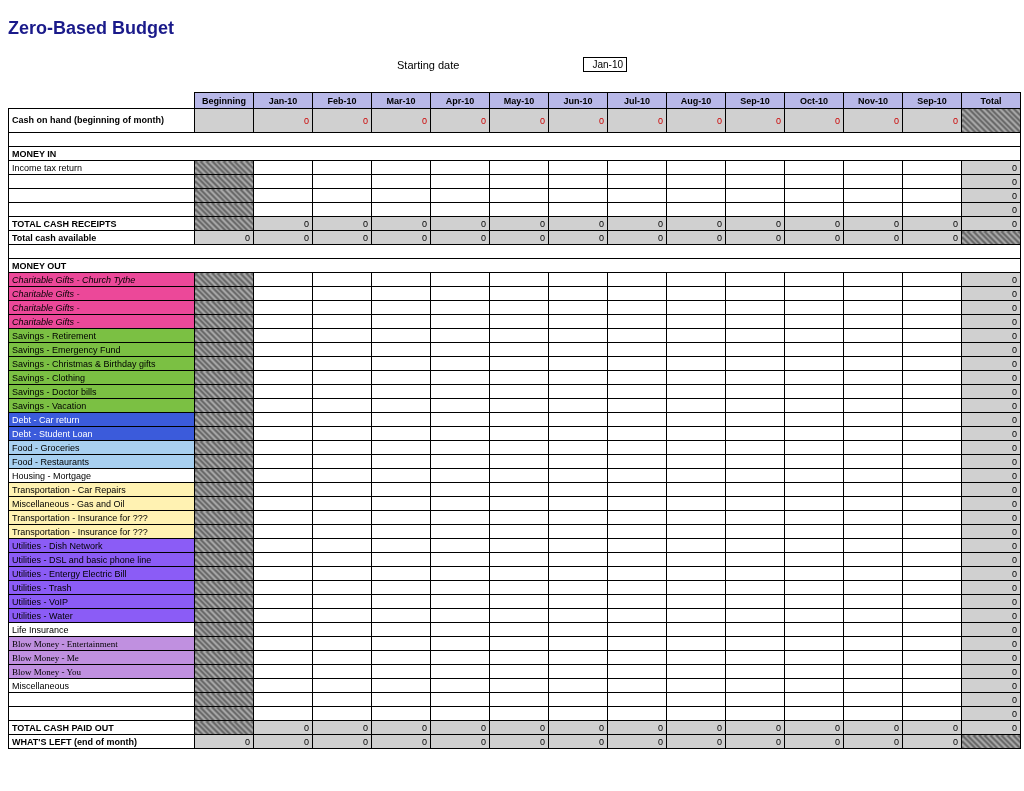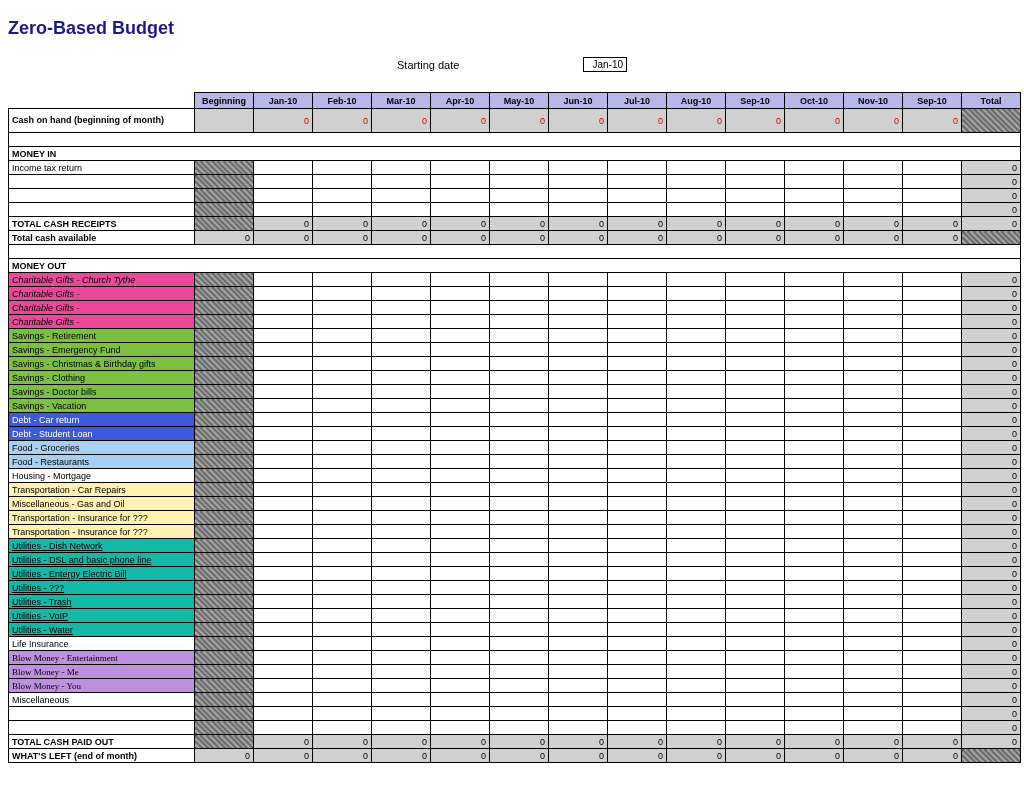--- a/index.html
+++ b/index.html
@@ -61,21 +61,21 @@
     background-image: repeating-linear-gradient(45deg, #666 0 2px, #aaa 2px 4px);
   }
   .section { font-weight: bold; text-align: left; }
   .spacer td { border-left: 1px solid #000; border-right: 1px solid #000; border-top: none; border-bottom: none; background:#fff; height:14px;}
   
   .c-yellow { background: #ec4899; font-style: italic; }
   .c-green  { background: #7bc043; }
   .c-blue   { background: #3b5bdb; color:#fff;}
   .c-lblue  { background: #a8d0f0; }
   .c-cream  { background: #fff2b2; }
-  .c-pink   { background: #14b8a6; text-decoration: underline; }
+  .c-pink   { background: #8b5cf6; }
   .c-purple { background: #c090e0; font-family: Liberation Serif, serif; }
 </style>
 </head>
 <body>
 
 <div class="title">Zero-Based Budget</div>
 
 <div class="start-row">
   <div class="start-label">Starting date</div>
   <div class="start-input">Jan-10</div>
@@ -618,37 +618,20 @@
         <td></td>
         <td></td>
         <td></td>
         <td></td>
         <td></td>
         <td></td>
         <td></td>
         <td class="num gray">0</td>
       </tr>
       <tr>
-        <td class="label-cell c-pink">Utilities - ???</td>
-        <td class="hatch"></td>
-        <td></td>
-        <td></td>
-        <td></td>
-        <td></td>
-        <td></td>
-        <td></td>
-        <td></td>
-        <td></td>
-        <td></td>
-        <td></td>
-        <td></td>
-        <td></td>
-        <td class="num gray">0</td>
-      </tr>
-      <tr>
         <td class="label-cell c-pink">Utilities - Trash</td>
         <td class="hatch"></td>
         <td></td>
         <td></td>
         <td></td>
         <td></td>
         <td></td>
         <td></td>
         <td></td>
         <td></td>

